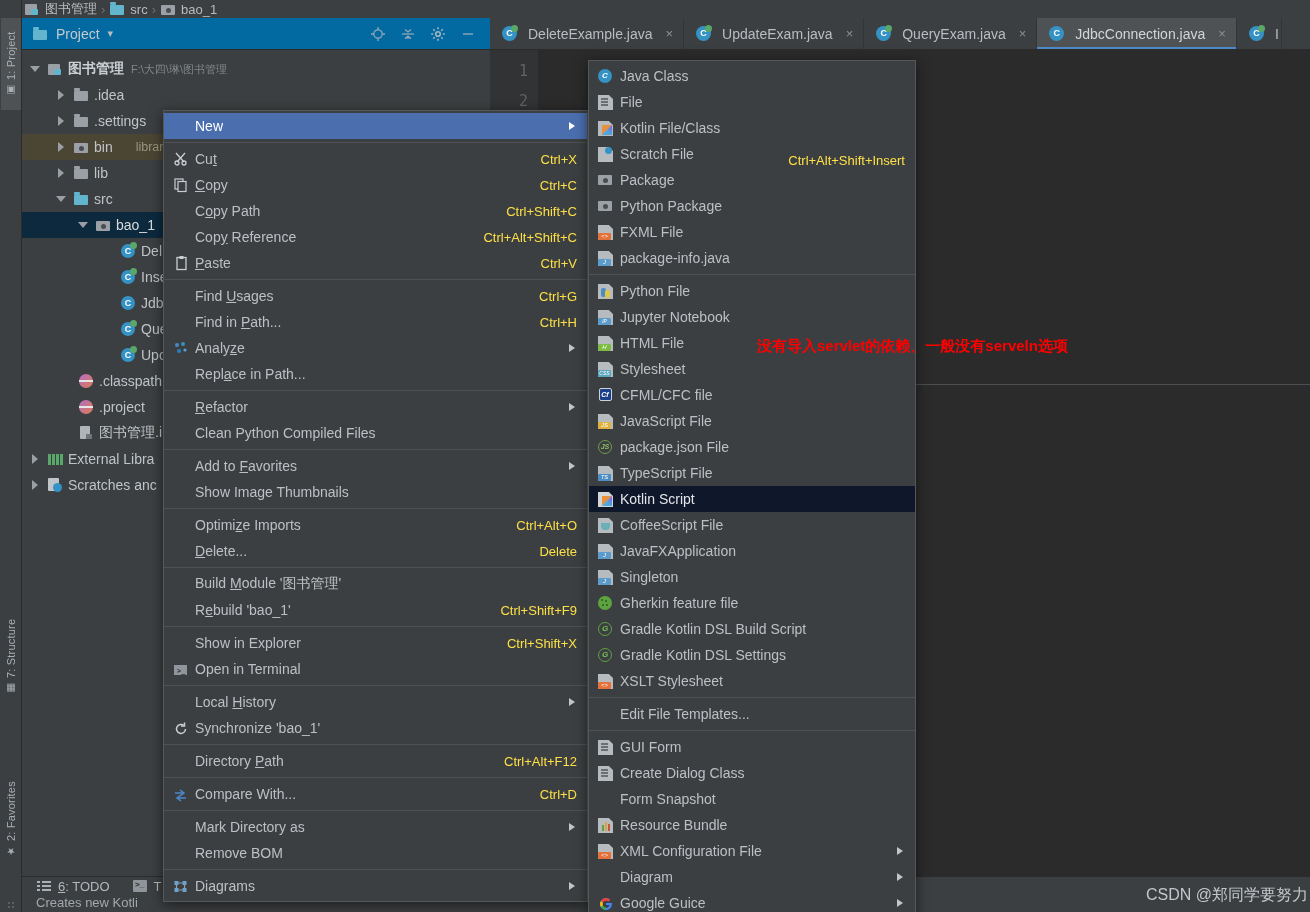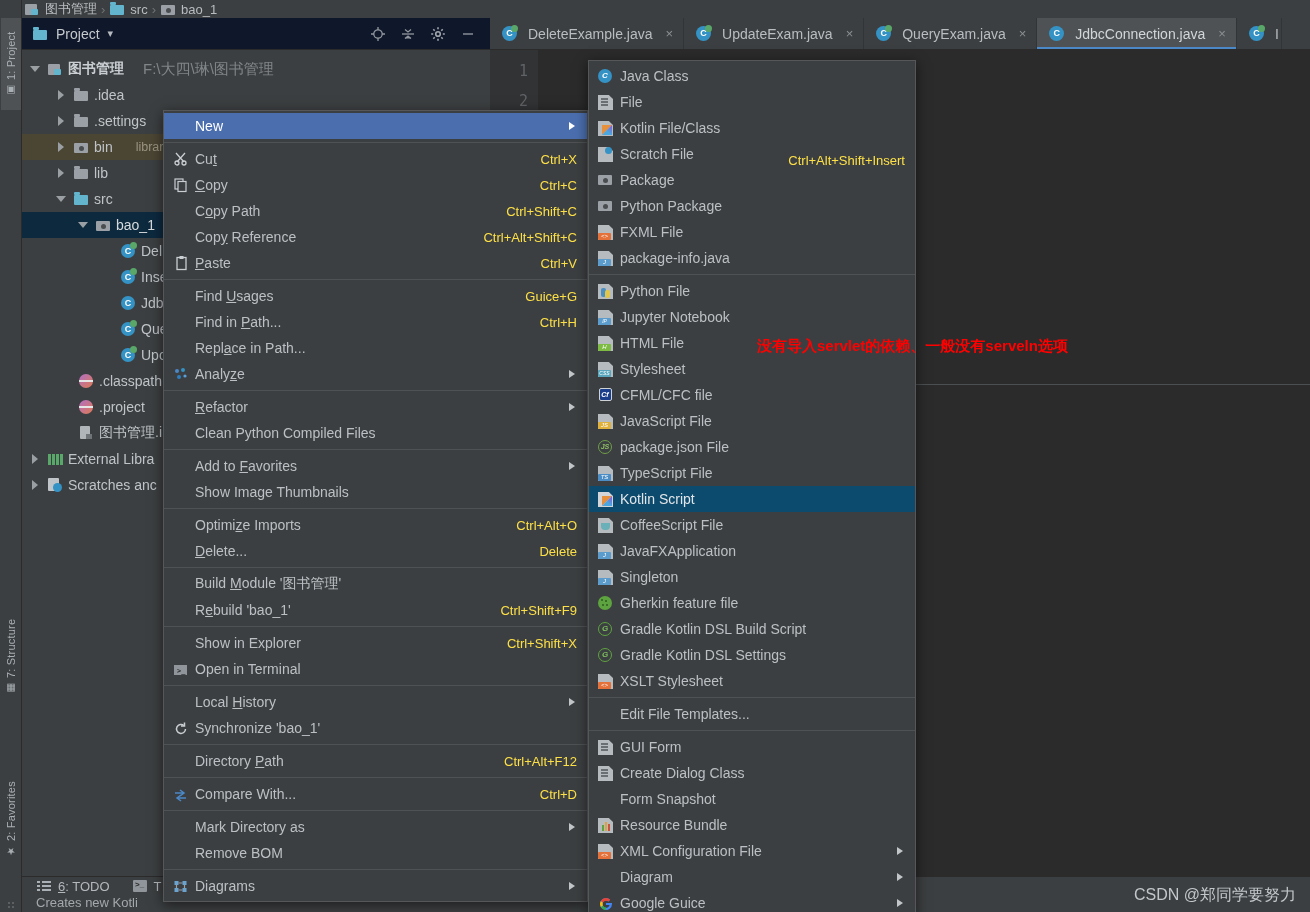--- a/index.html
+++ b/index.html
@@ -38,21 +38,21 @@
   .strip-btn.active { background:#4e5254; }
   .strip-icon { font-size:10px; }
 
   
   .project-panel {
     position:absolute; left:22px; top:18px; width:468px; height:858px;
     background:#3c3f41;
   }
   .panel-header {
     height:32px; display:flex; align-items:center; padding:0 8px 0 10px;
-    border-bottom:1px solid #2b2b2b; background:#0f172a;
+    border-bottom:1px solid #2b2b2b; background:#0369a1;
   }
   .panel-title { display:flex; align-items:center; gap:8px; font-size:14px; color:#c6cacd; }
   .panel-tools { margin-left:auto; display:flex; align-items:center; gap:14px; padding-right:6px; }
   .tool-ico { width:16px; height:16px; opacity:.8; display:block; }
 
   .tree { padding:6px 0 0 0; font-size:14px; }
   .tree-row {
     display:flex; align-items:center; height:26px; gap:5px; white-space:nowrap;
     color:#bfc4c8; padding-right:4px;
   }
@@ -60,21 +60,21 @@
   .tree-row.sel-brown { background:#4b4534; }
   .arrow { width:12px; height:12px; flex:0 0 12px; position:relative; }
   .arrow.right::before {
     content:""; position:absolute; left:2px; top:1px;
     border-left:6px solid #9a9fa3; border-top:5px solid transparent; border-bottom:5px solid transparent;
   }
   .arrow.down::before {
     content:""; position:absolute; left:0px; top:3px;
     border-top:6px solid #9a9fa3; border-left:5px solid transparent; border-right:5px solid transparent;
   }
-  .tn-path { color:#808588; font-size:15px; margin-left:14px; }
+  .tn-path { color:#808588; font-size:11px; margin-left:2px; }
   .tn-lib  { color:#9a9480; font-size:12.5px; margin-left:18px; }
 
   
   .ic { width:16px; height:16px; flex:0 0 16px; display:inline-block; position:relative; }
   .ic-folder::before{content:"";position:absolute;left:1px;top:4px;width:14px;height:10px;background:#9aa0a6;border-radius:1px;}
   .ic-folder::after{content:"";position:absolute;left:1px;top:1px;width:6px;height:3px;background:#9aa0a6;border-radius:1px;}
   .ic-folder.cyan::before{background:#62b5cc;} .ic-folder.cyan::after{background:#62b5cc;}
   .ic-pkg::before{content:"";position:absolute;left:1px;top:4px;width:14px;height:10px;background:#9aa0a6;border-radius:1px;}
   .ic-pkg::after{content:"";position:absolute;left:6px;top:7px;width:5px;height:5px;background:#4a4d4f;border-radius:50%;}
   .ic-mod::before{content:"";position:absolute;left:1px;top:3px;width:12px;height:11px;background:#9aa0a6;border-radius:1px;}
@@ -131,21 +131,21 @@
   
   .ctx-menu {
     position:absolute; background:#3c3f41; border:1px solid #555759;
     box-shadow:0 3px 12px rgba(0,0,0,.55); padding:2px 0; z-index:40;
   }
   .m-item {
     display:flex; align-items:center; height:26px; padding:0 10px 0 8px;
     font-size:14px; color:#bcc0c4; white-space:nowrap; position:relative;
   }
   .m-item.hl { background:#4b6eaf; color:#ffffff; }
-  .m-item.hl-soft { background:#0c4a6e; color:#e3e6e8; }
+  .m-item.hl-soft { background:#0f172a; color:#e3e6e8; }
   .m-ico { width:18px; flex:0 0 18px; height:16px; position:relative; margin-right:5px; }
   .m-label { flex:1 1 auto; }
   .m-label u { text-decoration: underline; }
   .m-short { color:#fde047; font-size:13px; margin-left:24px; }
   .m-arrow { margin-left:14px; position:relative; width:10px; height:10px; flex:0 0 10px; }
   .m-arrow::before{content:"";position:absolute;left:2px;top:1px;border-left:6px solid #c2c6c9;border-top:4px solid transparent;border-bottom:4px solid transparent;}
   .m-item.hl .m-arrow::before{border-left-color:#ffffff;}
   .m-sep { height:1px; background:#4f5254; margin:3px 0; }
 
   
@@ -171,21 +171,21 @@
   }
 
   
   .bottom-bar {
     position:absolute; left:22px; top:876px; width:1288px; height:36px;
     background:#3c3f41; border-top:1px solid #2b2b2b;
   }
   .bb-row { display:flex; align-items:center; height:18px; gap:22px; padding-left:14px; font-size:13px; color:#b3b8bc; }
   .bb-item { display:flex; align-items:center; gap:6px; }
   .bb-hint { padding-left:14px; font-size:13px; color:#a3a8ac; }
-  .watermark { position:absolute; right:14px; top:8px; font-size:16px; color:#c3c7cb; }
+  .watermark { position:absolute; right:2px; top:8px; font-size:16px; color:#c3c7cb; }
 
   .ic-todo::before{content:"";position:absolute;left:1px;top:3px;width:3px;height:2px;background:#a9b0b6;box-shadow:0 4px 0 #a9b0b6, 0 8px 0 #a9b0b6;}
   .ic-todo::after{content:"";position:absolute;left:6px;top:3px;width:9px;height:2px;background:#a9b0b6;box-shadow:0 4px 0 #a9b0b6, 0 8px 0 #a9b0b6;}
   .ic-term::before{content:"";position:absolute;left:1px;top:2px;width:14px;height:12px;background:#8f959a;border-radius:1px;}
   .ic-term::after{content:">_";position:absolute;left:0;top:0;width:16px;height:16px;line-height:14px;text-align:center;font-size:8px;color:#2b2b2b;font-weight:bold;}
 
   .scroll-dots{position:absolute;left:8px;top:898px;width:8px;height:8px;}
 </style>
 </head>
 <body>
@@ -462,42 +462,42 @@
         </svg>
       </span>
       <span class="m-label"><u>P</u>aste</span>
       <span class="m-short">Ctrl+V</span>
     </div>
     <div class="m-sep"></div>
 
     <div class="m-item">
       <span class="m-ico"></span>
       <span class="m-label">Find <u>U</u>sages</span>
-      <span class="m-short">Guice+G</span>
+      <span class="m-short">Ctrl+G</span>
     </div>
     <div class="m-item">
       <span class="m-ico"></span>
       <span class="m-label">Find in <u>P</u>ath...</span>
       <span class="m-short">Ctrl+H</span>
-    </div>
-    <div class="m-item">
-      <span class="m-ico"></span>
-      <span class="m-label">Repl<u>a</u>ce in Path...</span>
     </div>
     <div class="m-item">
       <span class="m-ico">
         <svg width="16" height="16" viewBox="0 0 16 16" style="position:absolute;left:1px;top:0;">
           <circle cx="4" cy="5" r="2" fill="#4a88c7"></circle>
             <circle cx="10" cy="4" r="2" fill="#3592c4"></circle>
           <circle cx="6" cy="11" r="2" fill="#2d7fc1"></circle>
             <circle cx="12" cy="10" r="1.6" fill="#5aa0d8"></circle>
         </svg>
       </span>
       <span class="m-label">Analy<u>z</u>e</span>
       <span class="m-arrow"></span>
+    </div>
+    <div class="m-item">
+      <span class="m-ico"></span>
+      <span class="m-label">Repl<u>a</u>ce in Path...</span>
     </div>
     <div class="m-sep"></div>
 
     <div class="m-item">
       <span class="m-ico"></span>
       <span class="m-label"><u>R</u>efactor</span>
       <span class="m-arrow"></span>
     </div>
     <div class="m-item">
       <span class="m-ico"></span>

